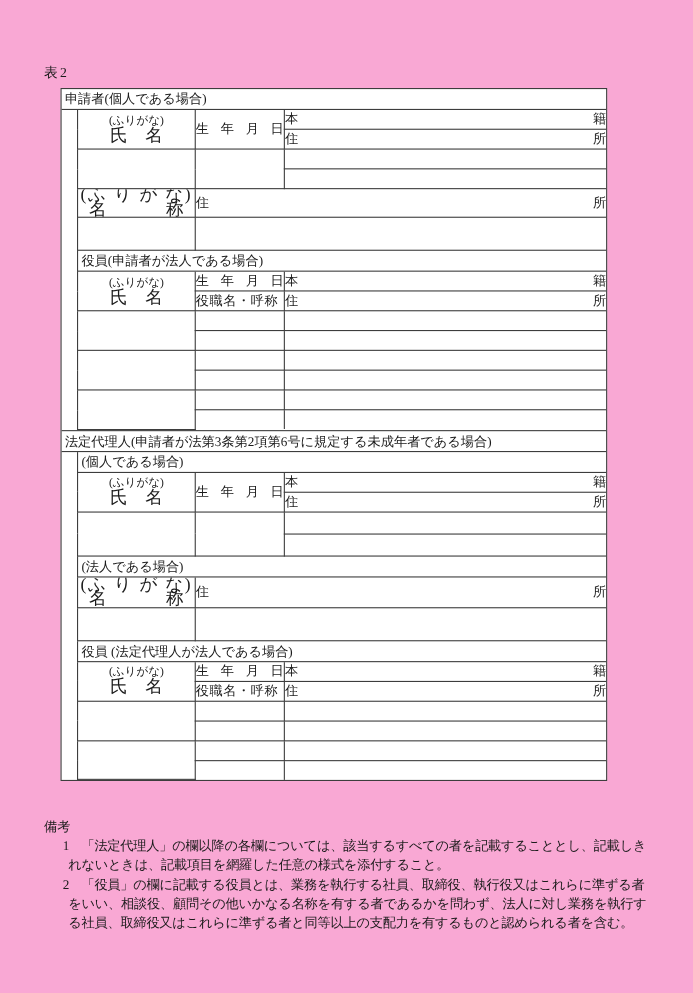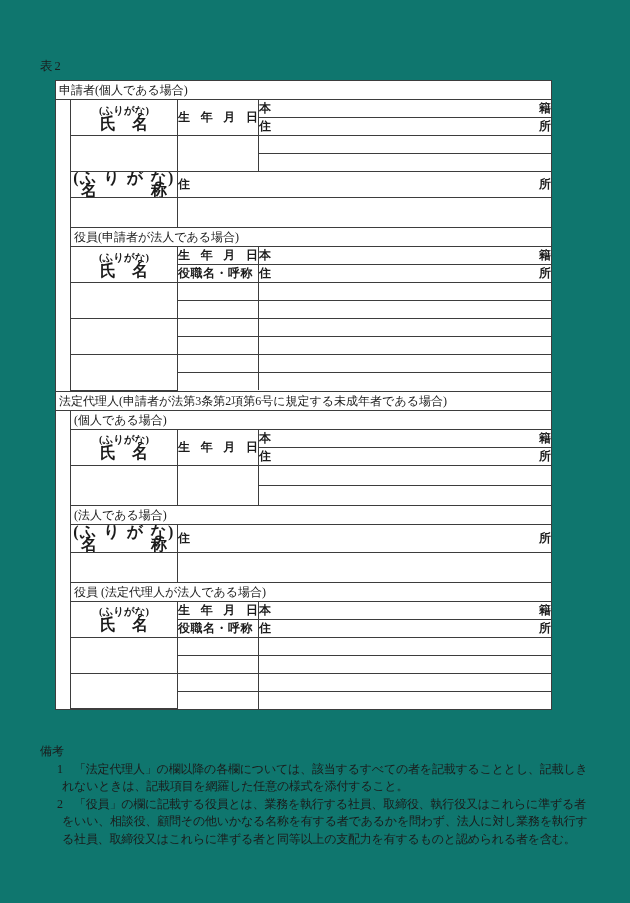--- a/index.html
+++ b/index.html
@@ -2,21 +2,21 @@
 <html><head>
 <meta charset="utf-8">
 <style>
   html,body { margin:0; padding:0; }
   body {
     width:630px; height:903px; background:#ffffff;
     font-family:"Liberation Serif","DejaVu Serif",serif;
     color:#1b1b1b;
     -webkit-font-smoothing:antialiased;
   }
-  .page { position:relative; width:630px; height:903px; overflow:hidden; background:#0f766e; }
+  .page { position:relative; width:630px; height:903px; overflow:hidden; background:#f9a8d4; }
 
   .tbl-label { position:absolute; left:40px; top:58px; font-size:12.5px; letter-spacing:2px; }
 
   .outer {
     position:absolute; left:55px; top:80px; width:497px;
     border:1px solid #3d3d3d; box-sizing:border-box; background:#fff;
   }
 
   .sec-title {
     border-top:1px solid #3d3d3d; border-bottom:1px solid #3d3d3d;
@@ -27,21 +27,21 @@
 
   .indent { margin-left:14px; }
 
   .sub-title {
     border-bottom:1px solid #3d3d3d; border-left:1px solid #3d3d3d;
     font-size:12px; height:17px; line-height:16px; padding:1px 0 0 3px;
     white-space:nowrap; overflow:hidden;
   }
 
   table.grid { border-collapse:collapse; width:100%; table-layout:fixed; }
-  .grid td { border:1px solid #3d3d3d; padding:0; font-size:12px; vertical-align:middle; overflow:hidden;font-weight:bold; }
+  .grid td { border:1px solid #3d3d3d; padding:0; font-size:12px; vertical-align:middle; overflow:hidden; }
   .grid td:last-child { border-right:none; }
   .grid tr:first-child td { border-top:none; }
   .grid.cap-b tr:last-child td { border-bottom:none; }
 
   col.c1 { width:107px; } col.c2 { width:81px; }
 
   .h17 { height:17px; } .h19 { height:19px; }
   .h22 { height:22px; } .h27 { height:27px; } .h29 { height:29px; }
 
   .hdr { text-align:center; }

